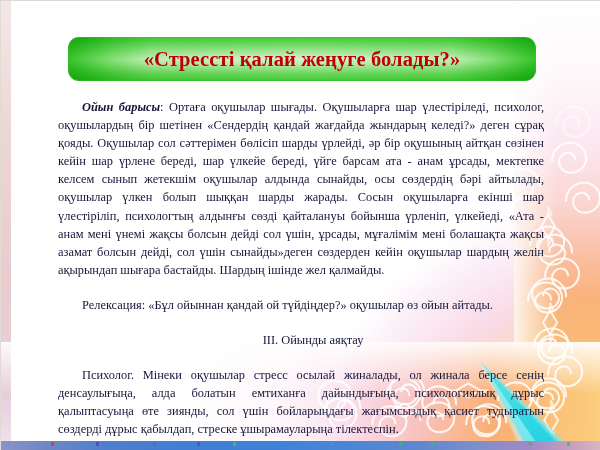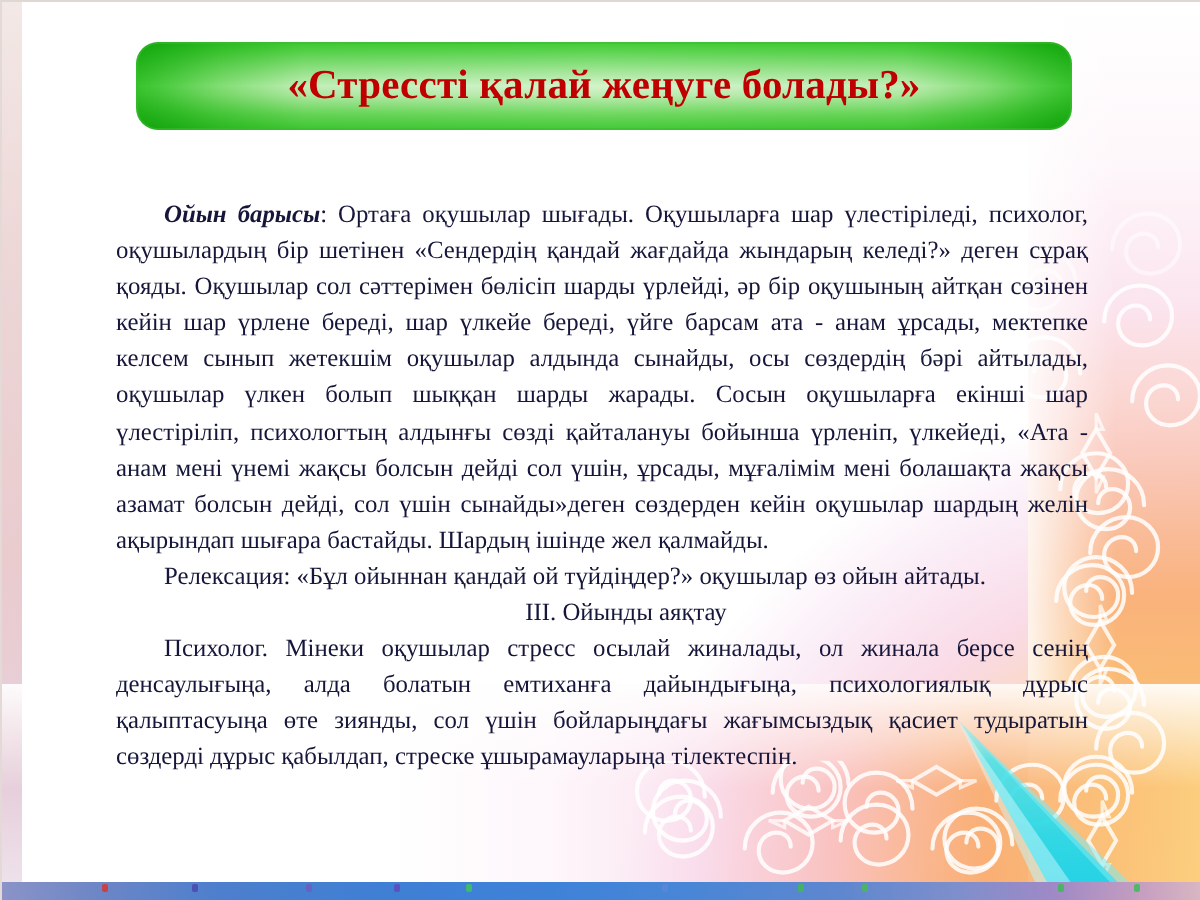--- a/index.html
+++ b/index.html
@@ -147,21 +147,21 @@
     width: 3px;
     height: 4px;
     border-radius: 1px;
     opacity: 0.9;
   }
 
   
   .title-banner {
     position: absolute;
     left: 67px;
-    top: 20px;
+    top: 36px;
     width: 468px;
     height: 44px;
     border-radius: 11px;
     z-index: 4;
     background:
       linear-gradient(to bottom,
         #49cf3e 0%,
         #63d957 10%,
         #b6ecad 34%,
         #e8f9e4 50%,
@@ -199,21 +199,21 @@
   .para {
     margin: 0;
     font-family: "Liberation Serif", "DejaVu Serif", serif;
     font-size: 12.4px;
     line-height: 18.1px;
     color: #15163a;
     text-align: justify;
     text-justify: inter-word;
     text-indent: 24px;
   }
-  .para + .para { margin-top: 0; }
+  .para + .para { margin-top: 17px; }
   .lead {
     font-weight: bold;
     font-style: italic;
   }
   .line-short {
     text-align: center;
   }
 </style>
 </head>
 <body>

